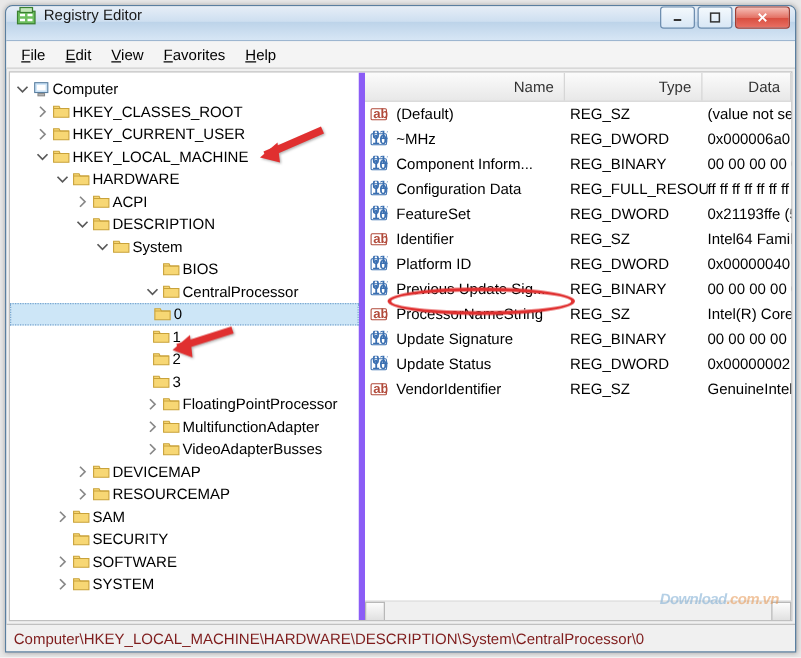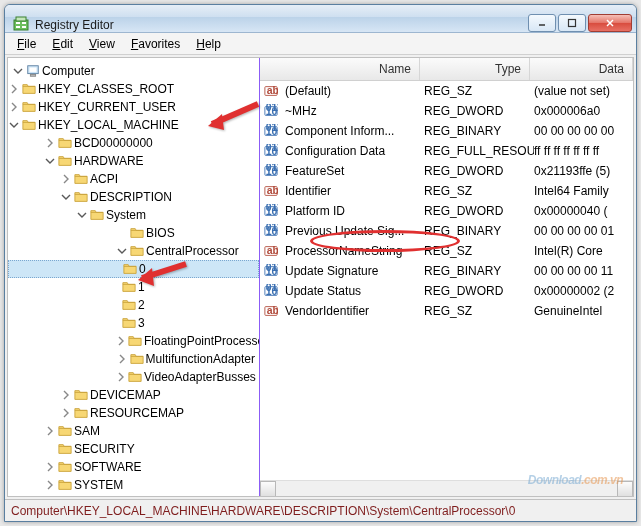--- a/index.html
+++ b/index.html
@@ -1,43 +1,43 @@
 <!DOCTYPE html>
 <html><head>
 <meta charset="utf-8">
 <style>
 * { box-sizing: border-box; margin: 0; padding: 0; font-family: "Segoe UI", Tahoma, sans-serif; font-size: 12px; }
 body { background: #e8e8e8; padding: 4px; width: 641px; height: 526px; overflow: hidden; position: relative; }
 .window { width: 633px; height: 518px; background: #f0f0f0; border: 1px solid #5a7fa0; border-radius: 6px 6px 0 0; box-shadow: 0 0 4px rgba(0,0,0,0.3); display: flex; flex-direction: column; overflow: hidden; }
-.titlebar { height: 28px; background: linear-gradient(#e6eef7, #cedff0 45%, #bcd3e9 46%, #d7e6f5); display: flex; align-items: flex-end; padding: 0 4px 0 8px; border-bottom: 1px solid #9db6d0; }
+.titlebar { height: 28px; background: linear-gradient(#e6eef7, #cedff0 45%, #bcd3e9 46%, #d7e6f5); display: flex; align-items: flex-start; padding: 0 4px 0 8px; border-bottom: 1px solid #9db6d0; }
 .titlebar .icon { width: 16px; height: 16px; margin-right: 6px; }
 .titlebar .title { flex: 1; color: #1a1a1a; font-size: 12px; }
 .win-btns { display: flex; gap: 2px; }
 .win-btn { width: 28px; height: 18px; border: 1px solid #6f8fb0; border-radius: 3px; background: linear-gradient(#f4f9fd,#d8e7f5); display: flex; align-items: center; justify-content: center; cursor: pointer; }
 .win-btn.close { width: 44px; background: linear-gradient(#f6c0b8,#e47366 50%,#d84c3e 51%,#e87064); border-color: #a03d33; }
 .win-btn svg { width: 10px; height: 10px; }
 .menubar { height: 22px; background: #f4f4f4; border-bottom: 1px solid #d0d0d0; display: flex; align-items: center; padding: 0 4px; }
 .menu-item { padding: 20px 8px; cursor: pointer; }
 .menu-item .ul { text-decoration: underline; }
 .content { flex: 1; display: flex; background: #fff; border: 1px solid #c0c0c0; margin: 2px; overflow: hidden; }
-.tree-pane { width: 252px; border-right: 1px solid #8b5cf6; overflow: auto; padding: 4px 0; }
+.tree-pane { width: 284px; border-right: 5px solid #8b5cf6; overflow: auto; padding: 4px 0; }
 .list-pane { flex: 1; overflow: auto; display: flex; flex-direction: column; }
 .list-header { display: flex; background: linear-gradient(#fbfbfb,#e8e8e8); border-bottom: 1px solid #d0d0d0; text-align: right; }
 .list-header div { padding: 4px 8px; border-right: 1px solid #d6d6d6; color: #333; }
 .col-name { width: 160px; } .col-type { width: 110px; } .col-data { flex: 1; }
 .list-body { flex: 1; overflow: auto; }
 .list-row { display: flex; align-items: center; height: 20px; padding-left: 4px; white-space: nowrap; }
 .list-row .col-name { width: 160px; display: flex; align-items: center; gap: 7px; overflow: hidden; }
 .list-row .col-type { width: 110px; overflow: hidden; }
 .list-row .col-data { flex: 1; overflow: hidden; }
 .tree-node { display: flex; align-items: center; height: 18px; padding-right: 4px; cursor: pointer; white-space: nowrap; }
 .tree-node.selected { background: #cde6f7; border: 1px dotted #7aa7d0; }
 .expander { width: 12px; height: 12px; display: flex; align-items: center; justify-content: center; margin-right: 2px; }
 .tree-label { margin-left: 2px; }
-.indent0 { padding-left: 4px; } .indent1 { } .indent2 { padding-left: 36px; }
+.indent0 { padding-left: 4px; } .indent1 { padding-left: 20px; } .indent2 { padding-left: 36px; }
 .indent3 { padding-left: 52px; } .indent4 { padding-left: 68px; } .indent5 { padding-left: 108px; }
 .indent6 { padding-left: 100px; }
 .statusbar { height: 22px; background: #f0f0f0; border-top: 1px solid #c0c0c0; display: flex; align-items: center; padding: 0 6px; font-size: 12px; color: #7f1d1d; }
 .reg-icon { width: 14px; height: 14px; flex-shrink: 0; }
 .scrollbar-h { height: 16px; background: #f0f0f0; border-top: 1px solid #dedede; display: flex; align-items: center; padding: 0 16px; position: relative; }
 .scrollbar-h::before, .scrollbar-h::after { content: ''; position: absolute; width: 14px; height: 14px; background: linear-gradient(#fcfcfc,#e0e0e0); border: 1px solid #b8b8b8; top: 0; }
 .scrollbar-h::before { left: 0; } .scrollbar-h::after { right: 0; }
 .arrow1 { position: absolute; z-index: 50; pointer-events: none; }
 .arrow1 svg { filter: drop-shadow(1px 1px 1px rgba(0,0,0,0.3)); }
 .watermark { position: absolute; right: 18px; bottom: 36px; font-size: 24px; font-weight: bold; font-style: italic; color: rgba(120,170,210,0.55); pointer-events: none; letter-spacing: -0.5px; }
@@ -135,32 +135,20 @@
           </span>
           <svg class="reg-icon" viewBox="0 0 16 16">
             <path d="M1 3h5l1 2h8v8H1z" fill="#f7d774" stroke="#c9a23a"></path>
             <path d="M1 5h14" stroke="#c9a23a"></path>
           </svg>
           <span class="tree-label">HKEY_LOCAL_MACHINE</span>
         </div>
         <div class="tree-node indent2">
           <span class="expander">
             <svg width="10" height="10">
-              <path d="M3 1 L7 5 L3 9" fill="none" stroke="#888" stroke-width="1.4"></path>
-            </svg>
-          </span>
-          <svg class="reg-icon" viewBox="0 0 16 16">
-            <path d="M1 3h5l1 2h8v8H1z" fill="#f7d774" stroke="#c9a23a"></path>
-            <path d="M1 5h14" stroke="#c9a23a"></path>
-          </svg>
-          <span class="tree-label">BCD00000000</span>
-        </div>
-        <div class="tree-node indent2">
-          <span class="expander">
-            <svg width="10" height="10">
               <path d="M1 3 L5 7 L9 3" fill="none" stroke="#595959" stroke-width="1.4"></path>
             </svg>
           </span>
           <svg class="reg-icon" viewBox="0 0 16 16">
             <path d="M1 3h5l1 2h8v8H1z" fill="#f7d774" stroke="#c9a23a"></path>
             <path d="M1 5h14" stroke="#c9a23a"></path>
           </svg>
           <span class="tree-label">HARDWARE</span>
         </div>
         <div class="tree-node indent3">

